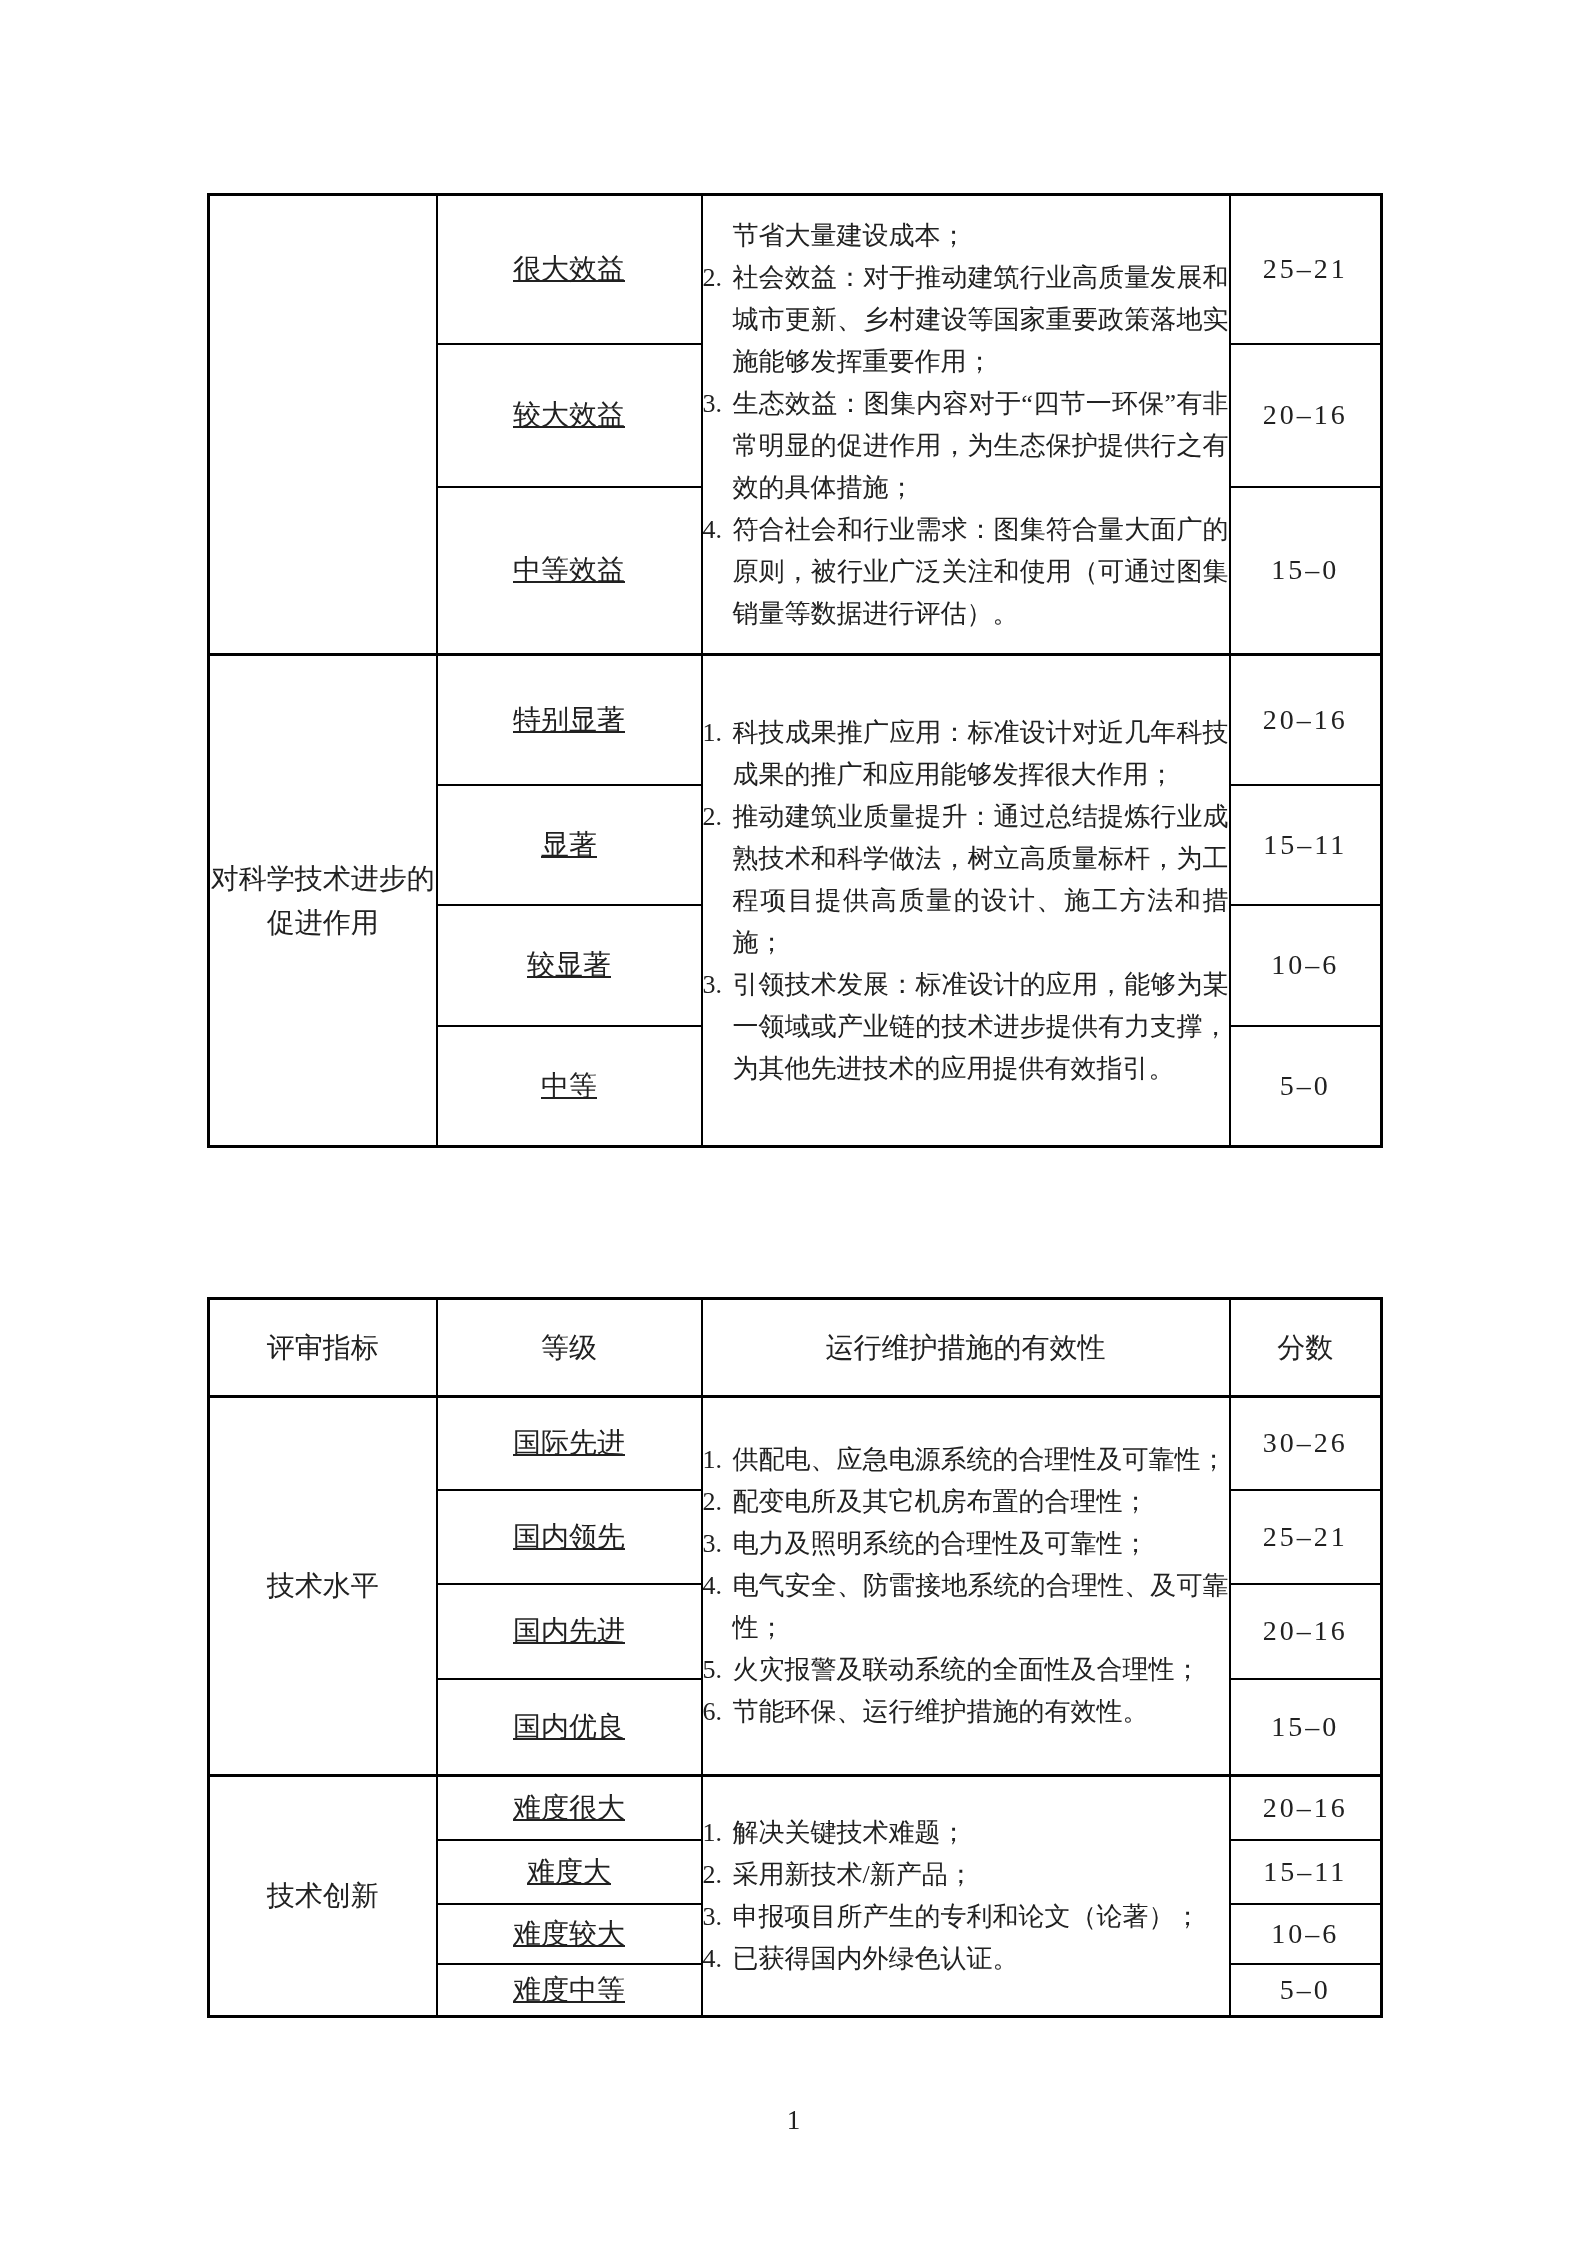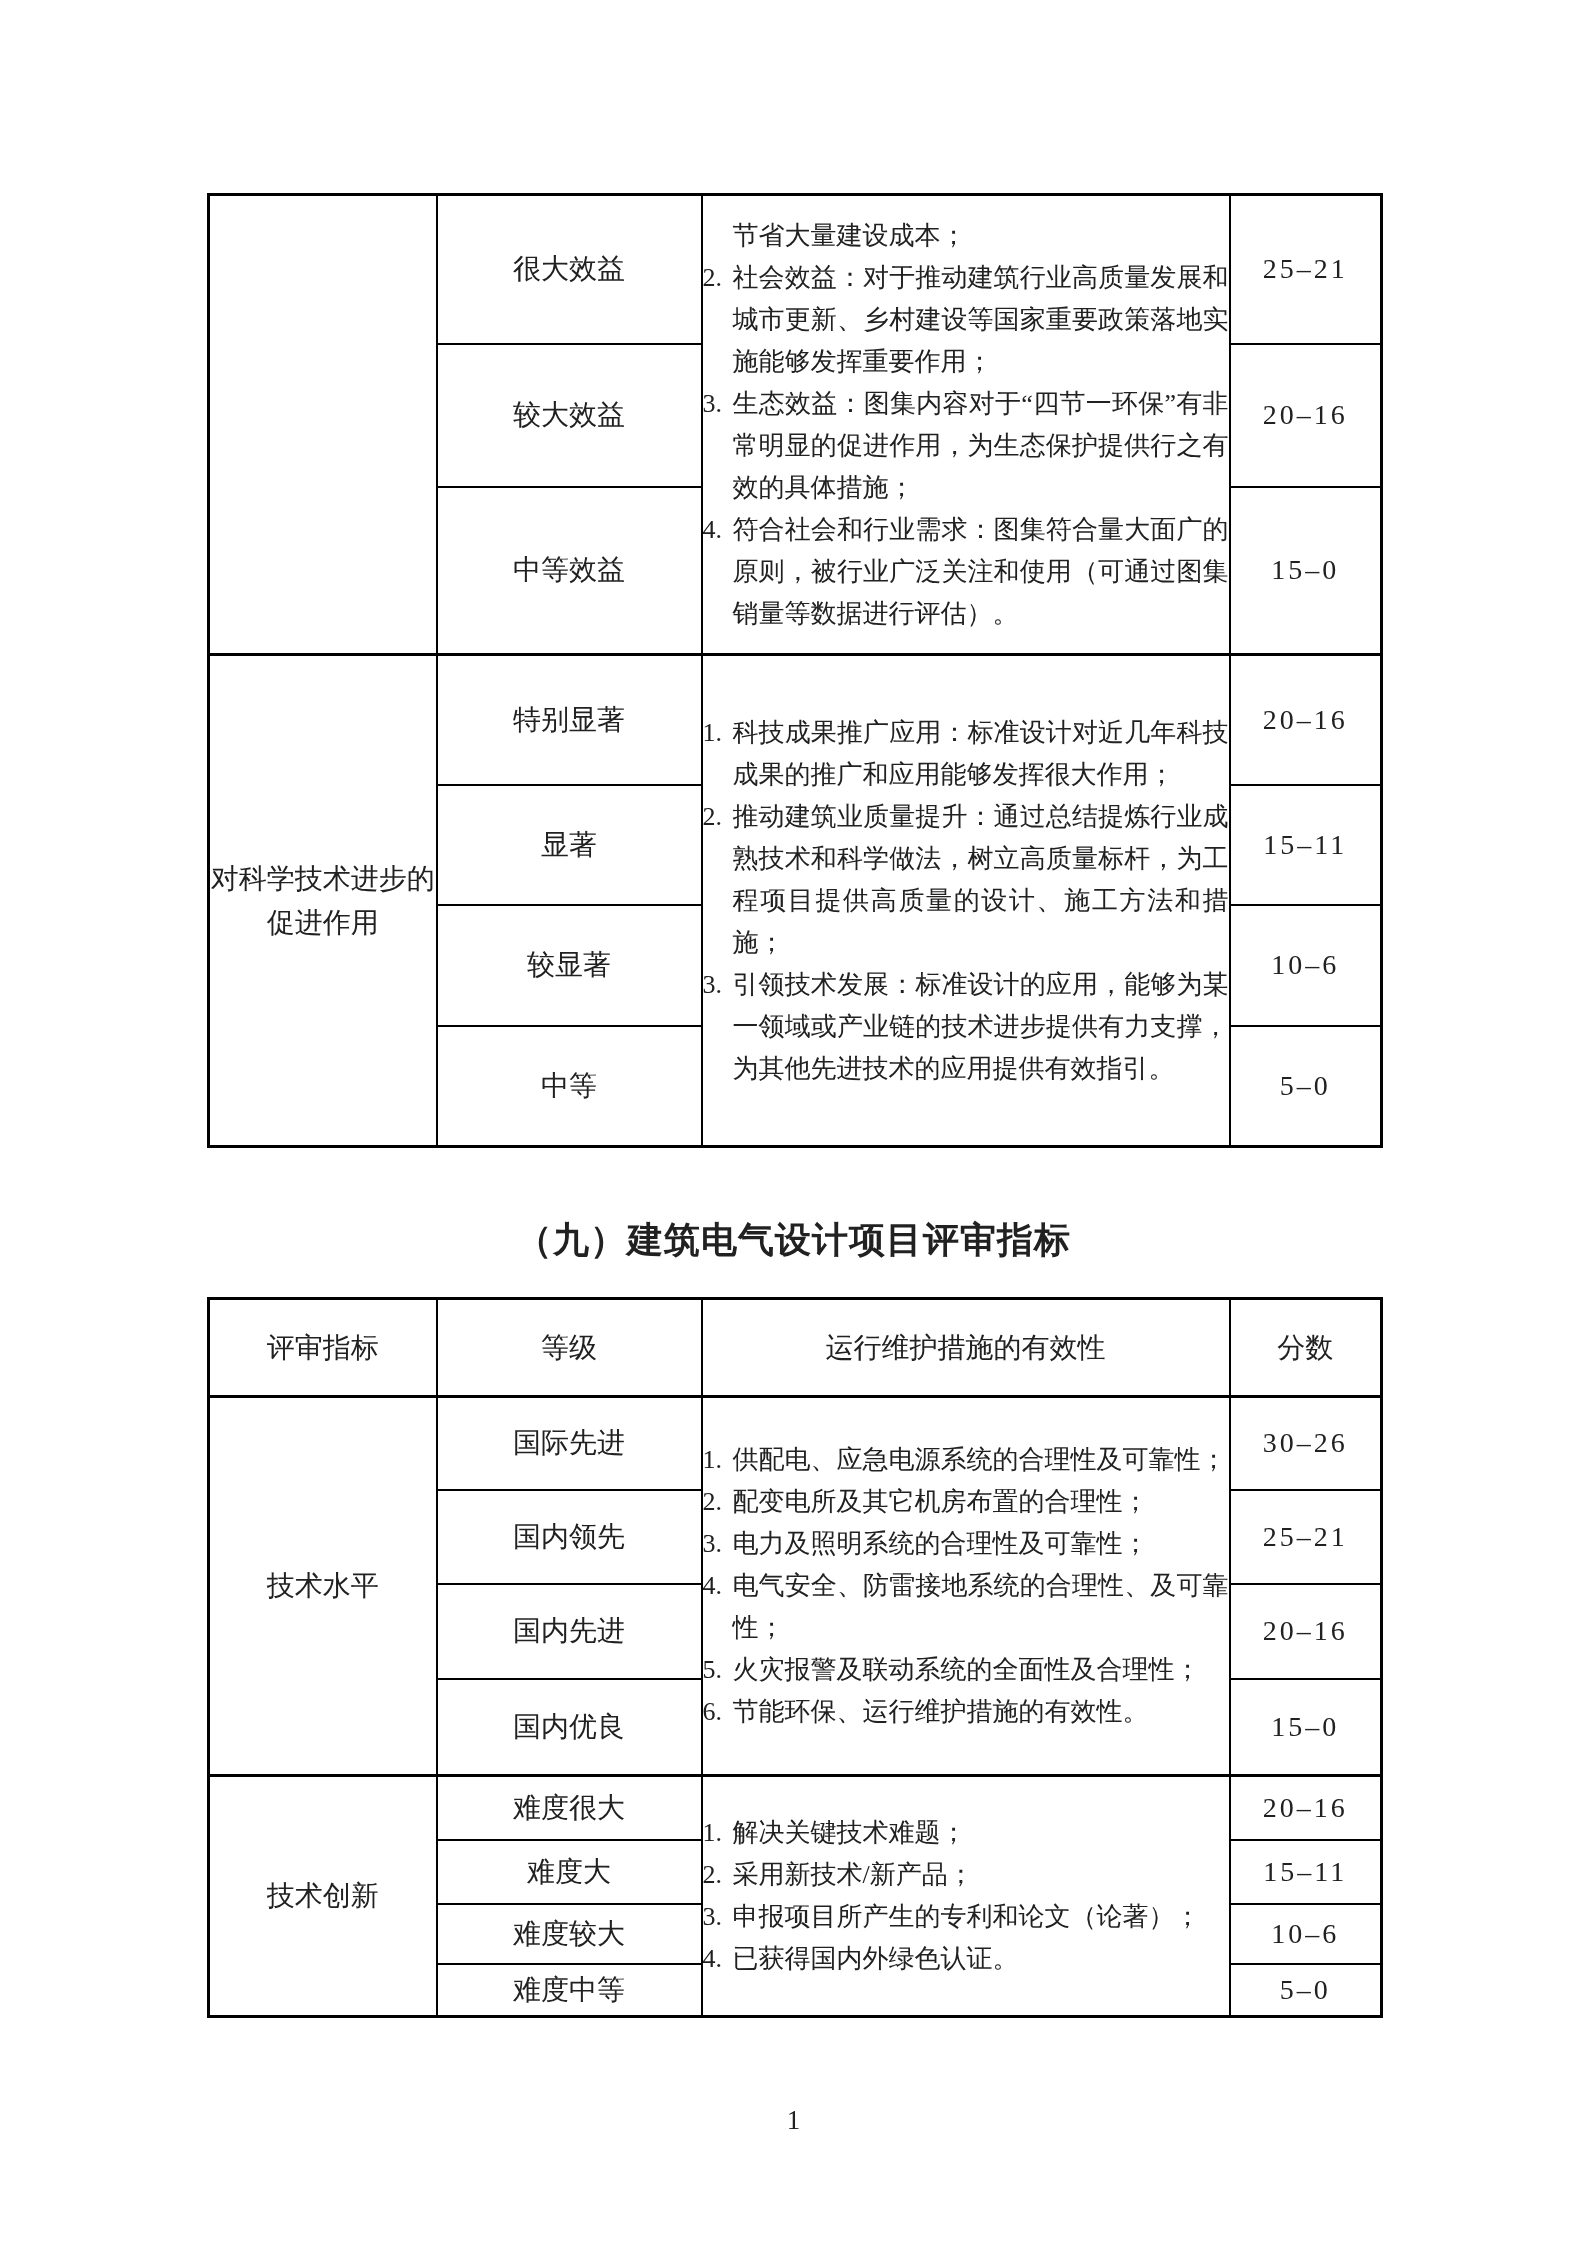--- a/index.html
+++ b/index.html
@@ -34,21 +34,21 @@
     text-align: center;
     vertical-align: middle;
     overflow: hidden;
   }
   tr.section-start td { border-top: 3px solid #000; }
   td.ind {
     text-align: center;
     padding: 0 8px;
     line-height: 1.55;
   }
-  td.grade { padding: 0 6px; }
+  td.grade { padding: 0 6px; text-decoration: underline; }
   td.crit {
     vertical-align: top;
     text-align: left;
     padding: 8px 8px 6px 14px;
   }
   .item {
     position: relative;
     padding-left: 30px;
     font-size: 26px;
     line-height: 42px;
@@ -156,21 +156,20 @@
         <td class="grade">较显著</td>
         <td class="score">10–6</td>
       </tr>
       <tr style="height:121px">
         <td class="grade">中等</td>
         <td class="score">5–0</td>
       </tr>
     </tbody>
   </table>
 
-  <div class="doc-title">（九）建筑电气设计项目评审指标</div>
 
   <table class="grid t2">
     <colgroup>
       <col style="width:228px">
         <col style="width:265px">
         <col style="width:528px">
         <col style="width:152px">
     </colgroup>
     <tbody>
       <tr style="height:98px">

